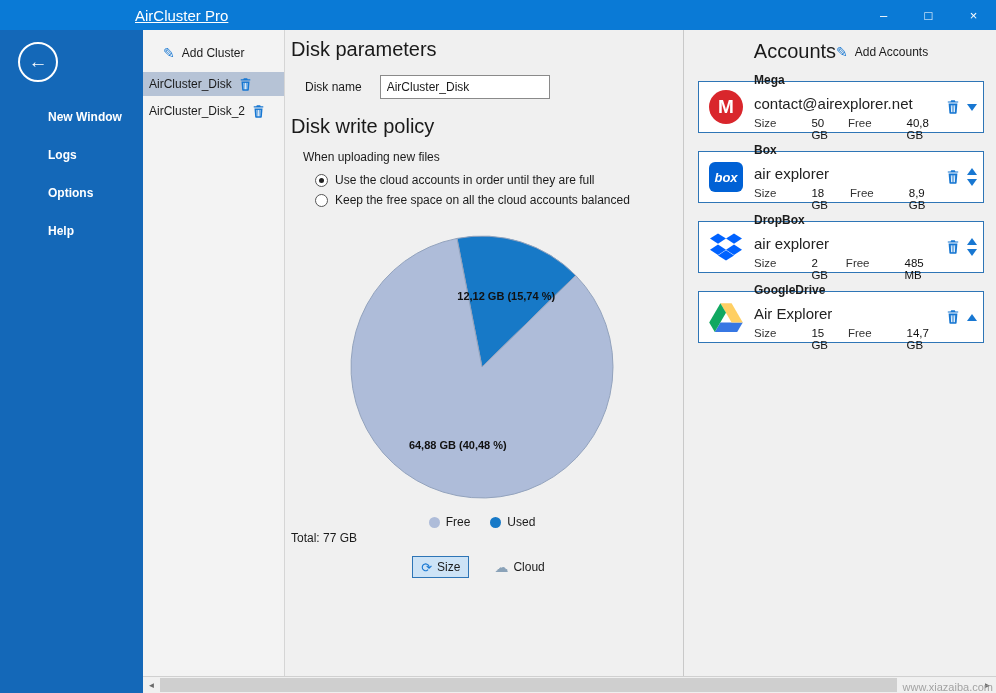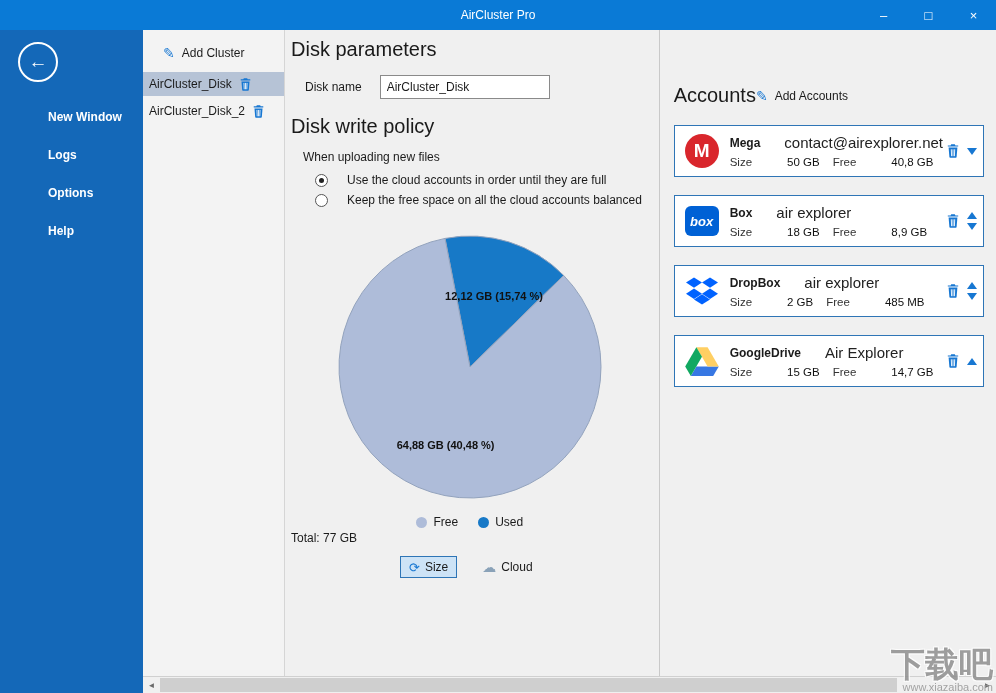--- a/index.html
+++ b/index.html
@@ -7,21 +7,21 @@
   body {
     font-family:"Liberation Sans", sans-serif;
     font-size:12px; color:#1b1b1b;
     background:#f0f0f0; overflow:hidden;
   }
   .window { width:996px; height:693px; display:flex; flex-direction:column; position:relative; background:#f0f0f0; }
 
   
   .titlebar { flex:0 0 30px; background:#0a7ad6; display:flex; align-items:center; color:#fff; }
   .titlebar-spacer { width:135px; }
-  .titlebar .title { flex:1; text-align:center; font-size:12px; }
+  .titlebar .title { flex:1; font-size:15px;text-decoration:underline; }
   .win-controls { display:flex; }
   .win-btn { width:45px; height:30px; display:flex; align-items:center; justify-content:center; font-size:13px; color:#fff; cursor:pointer; }
 
   
   .app-row { flex:1; display:flex; min-height:0; }
 
   
   .sidebar { flex:0 0 143px; background:#1468b8; display:flex; flex-direction:column; }
   .back-btn { width:40px; height:40px; border:2px solid #fff; border-radius:50%; margin:12px 0 18px 18px;
               display:flex; align-items:center; justify-content:center; color:#fff; font-size:19px; cursor:pointer; }
@@ -43,21 +43,21 @@
   .trash { display:inline-flex; align-items:center; cursor:pointer; }
 
   
   .main { flex:1; min-width:0; padding:8px 10px 0 6px; display:flex; flex-direction:column; }
   .section-title { font-size:20px; font-weight:400; color:#1a1a1a; }
   .disk-name-row { display:flex; align-items:center; gap:18px; margin:14px 0 0 14px; }
   .disk-name-input { width:170px; height:24px; border:1px solid #8a8a8a; background:#fff; padding:0 6px;
                      font-family:inherit; font-size:12px; color:#1b1b1b; }
   .policy-title { margin-top:16px; }
   .policy-sub { margin:12px 0 9px 12px; }
-  .radio-row { display:flex; align-items:center; gap:19px; margin:0 0 6px 24px; cursor:pointer; }
+  .radio-row { display:flex; align-items:center; gap:7px; margin:0 0 6px 24px; cursor:pointer; }
   .radio { width:13px; height:13px; border:1px solid #555; border-radius:50%; background:#fff; position:relative; flex:0 0 13px; }
   .radio.checked::after { content:""; position:absolute; left:3px; top:3px; width:5px; height:5px; border-radius:50%; background:#222; }
 
   .pie-wrap { position:relative; width:280px; height:280px; margin:14px auto 0 auto; }
   .pie-label { position:absolute; transform:translate(-50%,-50%); font-size:11px; font-weight:bold; color:#111; white-space:nowrap; }
 
   .legend { display:flex; justify-content:center; gap:20px; margin-top:8px; }
   .legend-item { display:flex; align-items:center; gap:6px; }
   .dot { width:11px; height:11px; border-radius:50%; display:inline-block; }
 
@@ -68,31 +68,31 @@
               background:#cde3f6; font-family:inherit; font-size:12px; color:#1b1b1b; cursor:pointer; }
   .refresh-icon { color:#1777d2; font-size:13px; line-height:1; }
   .cloud-btn { display:flex; align-items:center; gap:5px; padding:3px 6px; border:1px solid transparent;
                background:transparent; font-family:inherit; font-size:12px; color:#1b1b1b; cursor:pointer; }
   .cloud-icon { color:#8aa2b8; font-size:14px; line-height:1; }
 
   .v-divider { flex:0 0 1px; background:#c9c9c9; }
 
   
   .accounts { flex:0 0 312px; padding:10px 12px 0 14px; display:flex; flex-direction:column; }
-  .accounts-header { display:flex; align-items:center; justify-content:flex-start; margin-bottom:18px;margin-top:44px; }
+  .accounts-header { display:flex; align-items:center; justify-content:center; margin-bottom:18px; }
   .add-accounts { display:flex; align-items:center; gap:7px; cursor:pointer; }
   .account-card { background:#fff; border:1px solid #2e75b6; height:52px; margin-bottom:18px;
                   display:flex; align-items:center; padding:0 6px 0 9px; }
   .acct-logo { width:36px; height:36px; flex:0 0 36px; margin-right:10px; display:flex; align-items:center; justify-content:center; }
   .logo-mega { width:34px; height:34px; border-radius:50%; background:#d9262c; color:#fff; font-weight:bold; font-size:19px;
                display:flex; align-items:center; justify-content:center; }
   .logo-box { width:34px; height:30px; border-radius:6px; background:#0061d5; color:#fff; font-weight:bold; font-style:italic; font-size:13px;
               display:flex; align-items:center; justify-content:center; }
   .acct-info { flex:1; display:flex; flex-direction:column; gap:5px; min-width:0; }
-  .acct-line1 { display:flex; align-items:center; gap:24px; white-space:nowrap; overflow:hidden; }
+  .acct-line1 { display:flex; align-items:flex-start; gap:8px; white-space:nowrap; overflow:hidden;flex-direction:column; }
   .provider { font-weight:bold; font-size:12px; }
   .acct-name { font-size:15px; color:#222; }
   .acct-line2 { display:flex; align-items:baseline; gap:7px; font-size:11.5px; }
   .acct-line2 .lab { color:#333; }
   .acct-line2 .val { color:#111; margin-right:6px;margin-left:28px; }
   .acct-actions { display:flex; align-items:center; gap:8px; padding-left:4px; }
   .arrow-stack { display:flex; flex-direction:column; align-items:center; gap:4px; }
   .tri { width:0; height:0; border-left:5px solid transparent; border-right:5px solid transparent; cursor:pointer; }
   .tri.up { border-bottom:7px solid #1777d2; }
   .tri.down { border-top:7px solid #1777d2; }
@@ -382,17 +382,16 @@
         <div class="scroll-arrow">◄</div>
         <div class="scroll-track">
           <div class="scroll-thumb"></div>
         </div>
         <div class="scroll-arrow">►</div>
       </div>
     </div>
   </div>
 
   <div class="watermark">
-    <div class="wm-cn">下载吧</div>
     <div class="wm-url">www.xiazaiba.com</div>
   </div>
 
 </div>
 
 </body></html>

